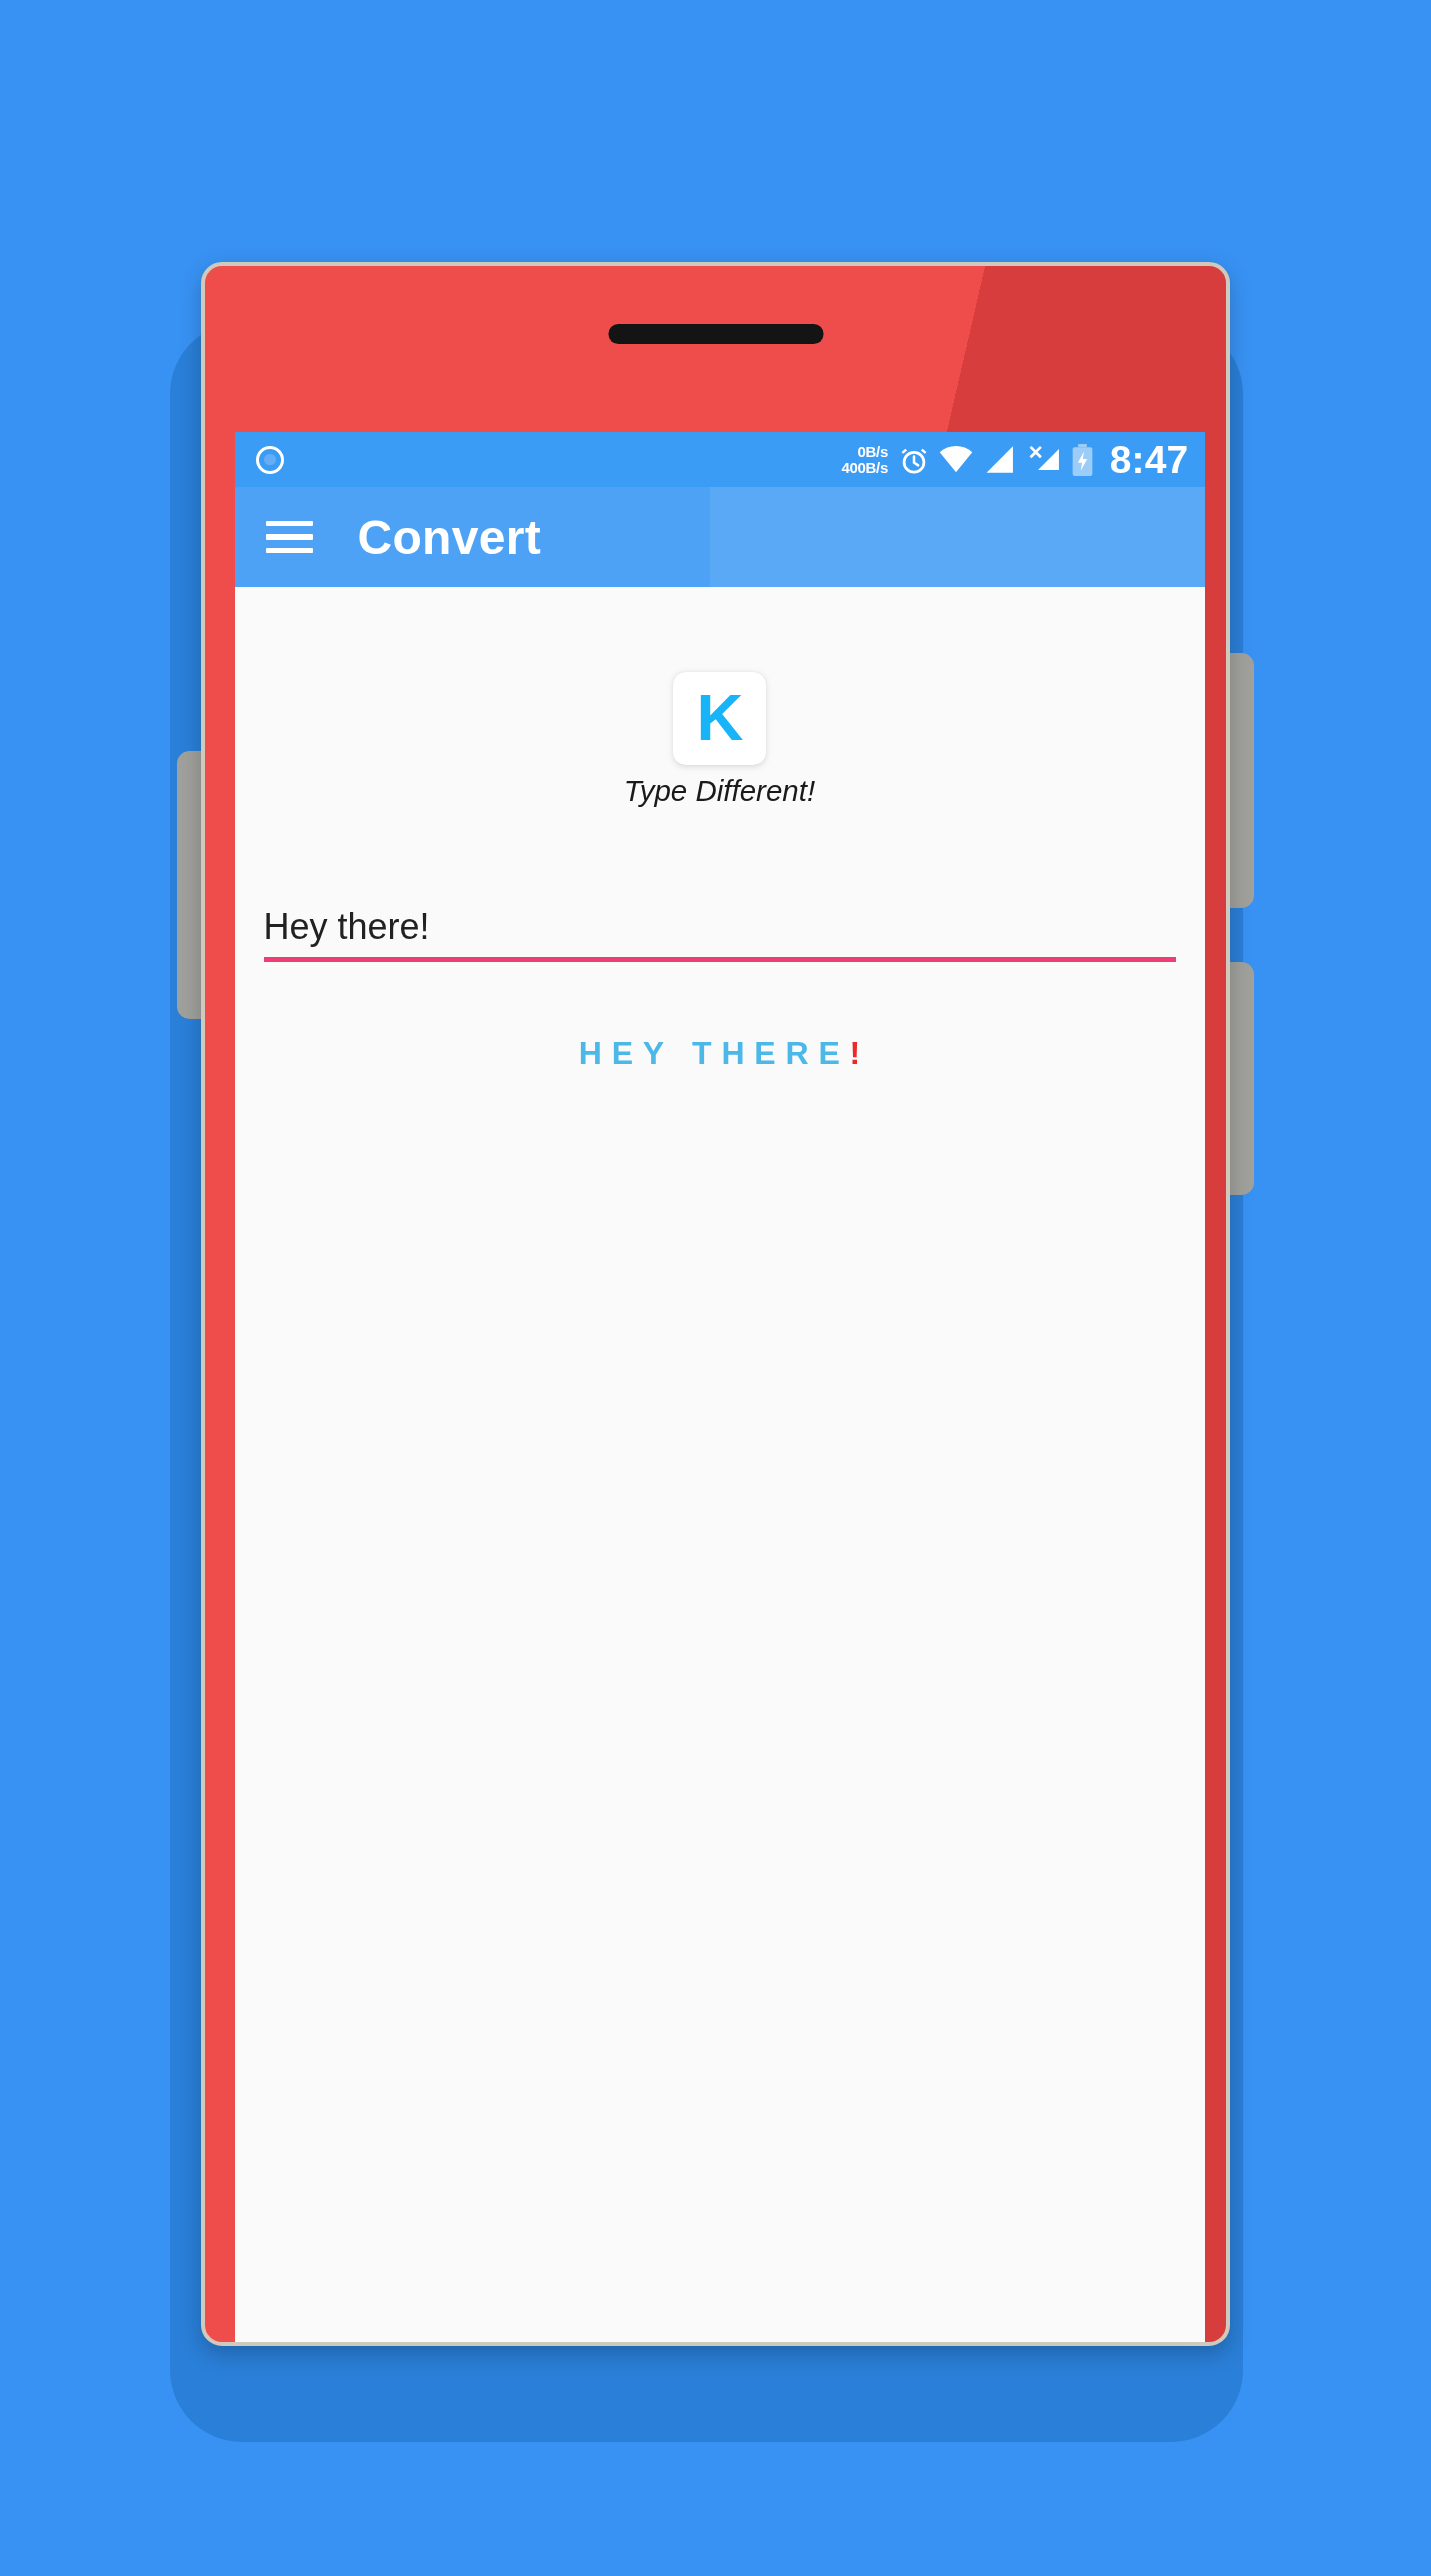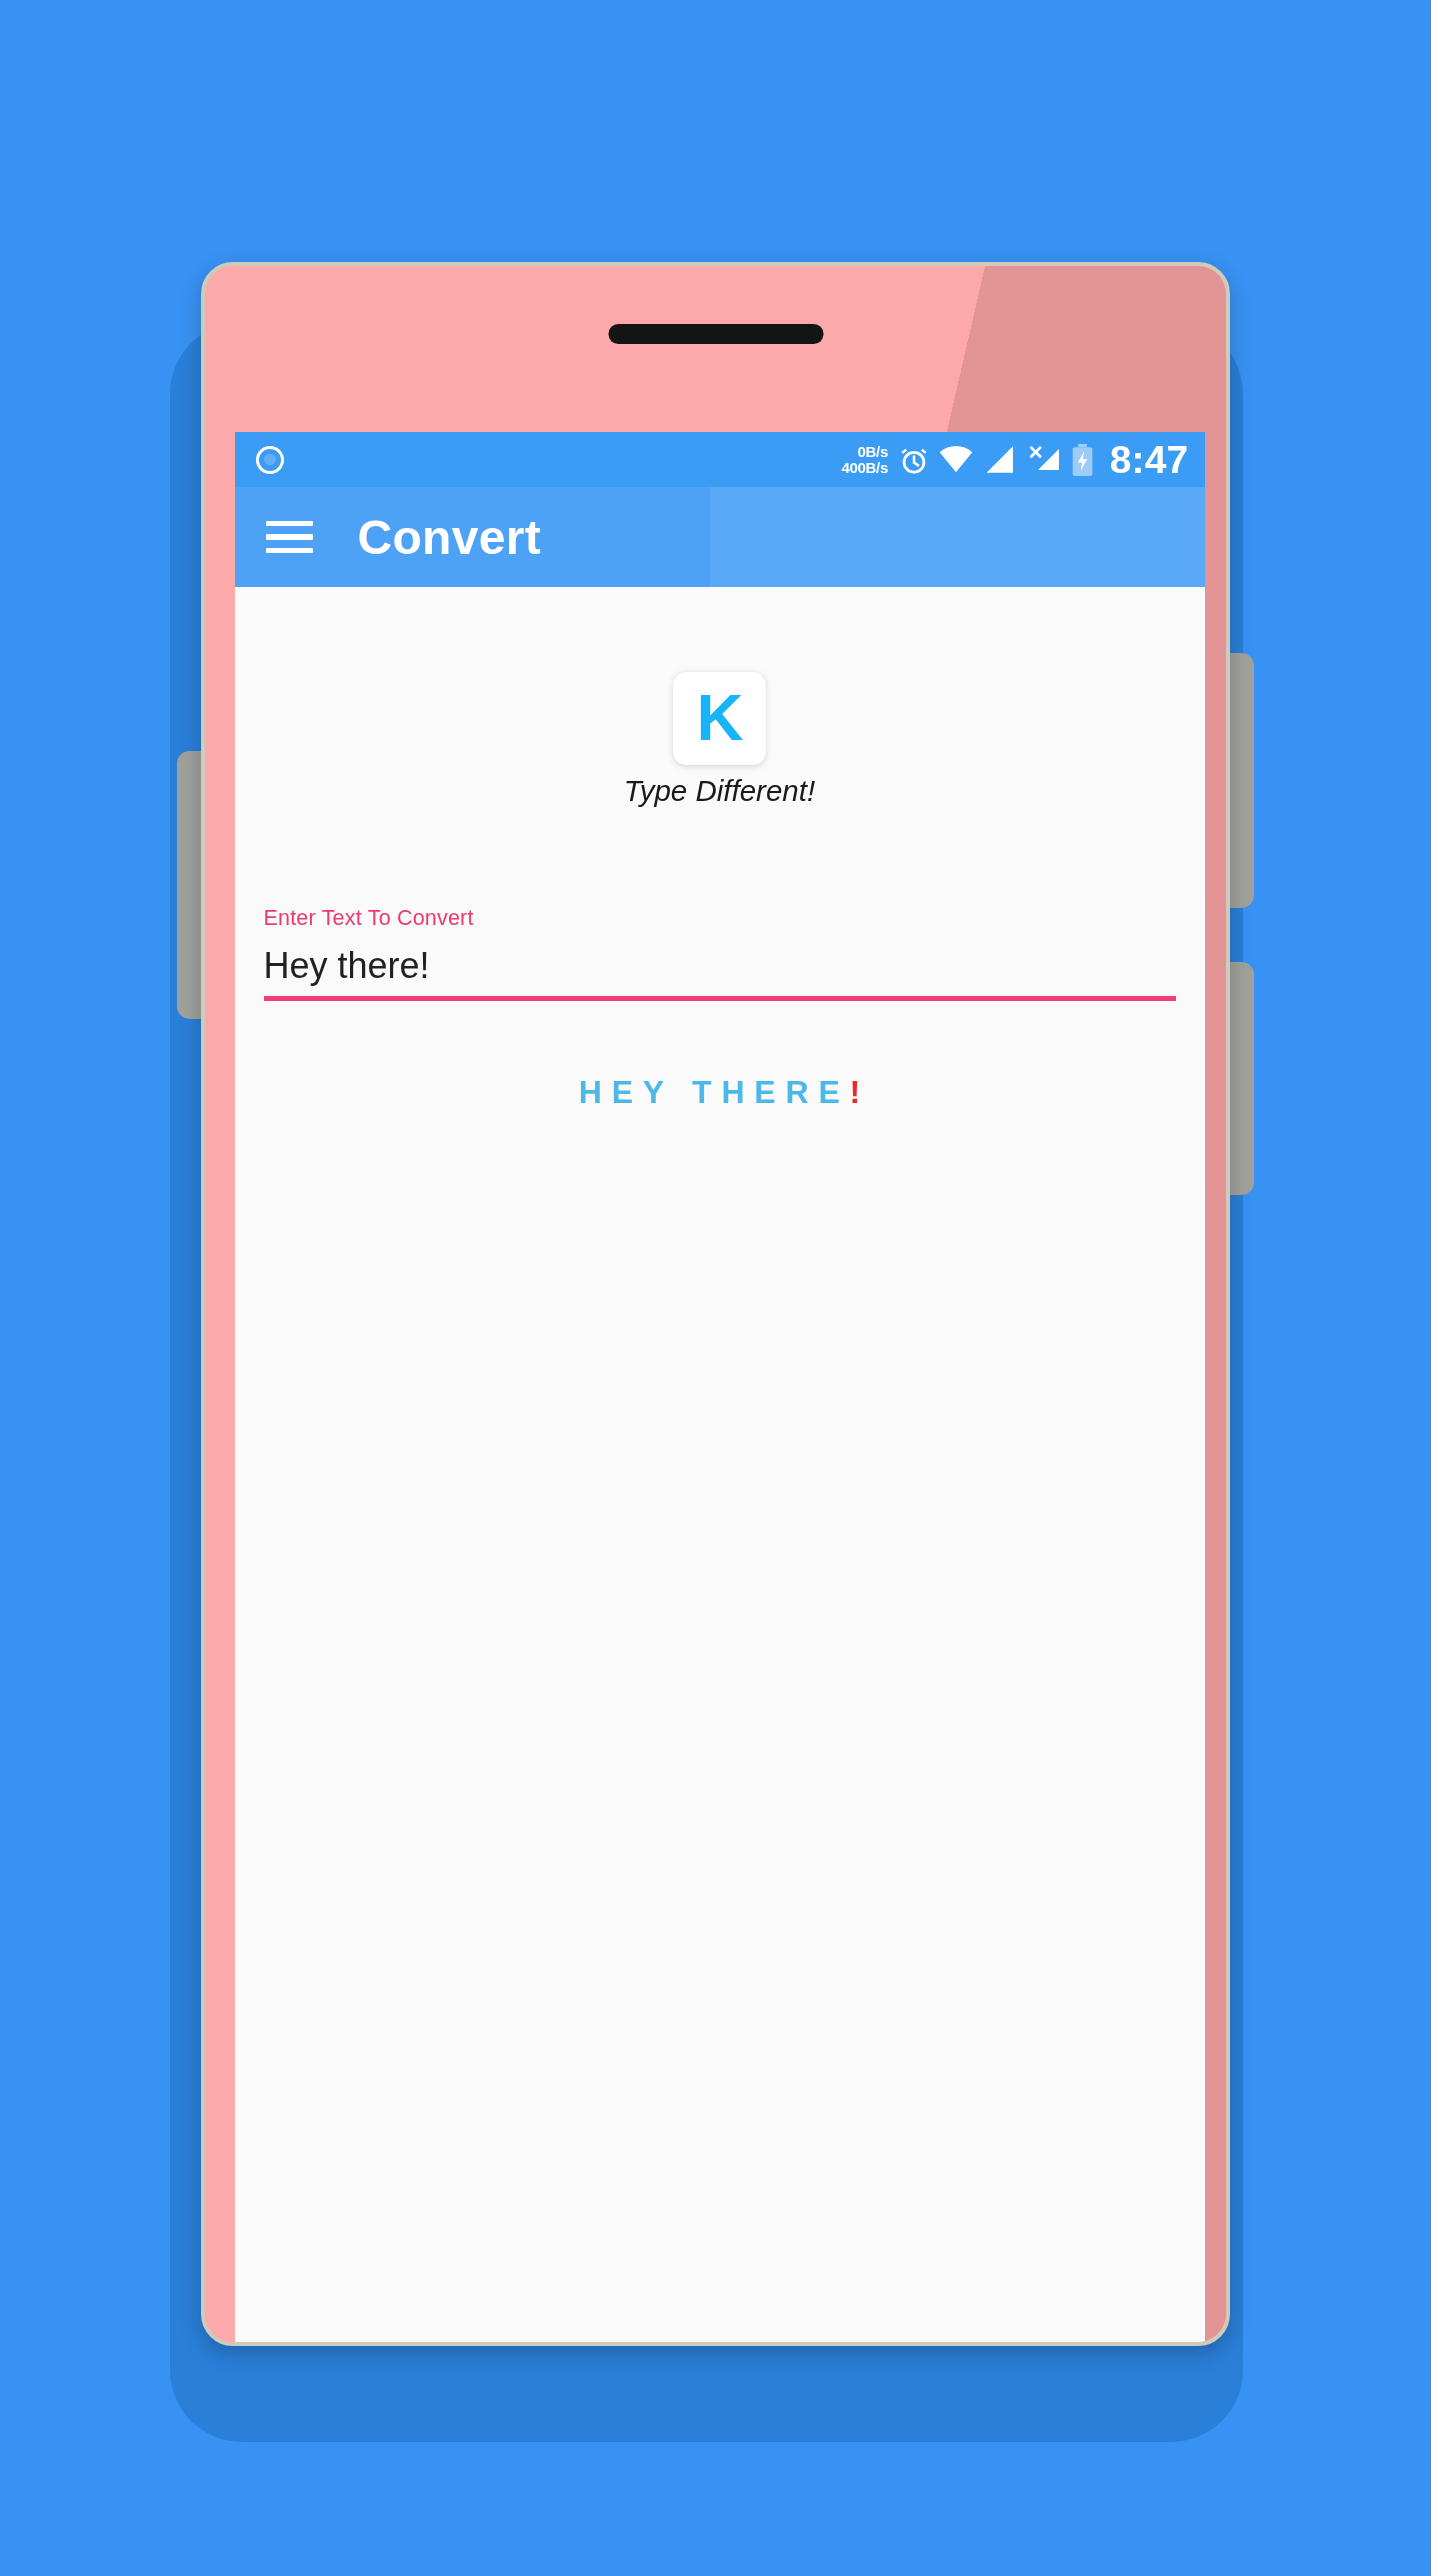--- a/index.html
+++ b/index.html
@@ -27,23 +27,23 @@
                border-radius:12.5px 0 0 12.5px; background:#a0a09d;}
   .btn-right-1{ right:177px; top:653px; width:47px; height:255px;
                border-radius:0 12.5px 12.5px 0; background:#a0a09d;}
   .btn-right-2{ right:177px; top:962px; width:47px; height:233px;
                border-radius:0 12.5px 12.5px 0; background:#a0a09d;}
 
   
   .phone{
     position:absolute; left:201px; top:262px;
     width:1029px; height:2084px;
-    background:#fca5a5;
+    background:#ef4444;
     border:4.5px solid #cfcabb;
-    border-radius:32px;
+    border-radius:21px;
     z-index:3;
     overflow:hidden;
     box-shadow:0 7.2px 21.5px rgba(0,0,0,.22);
   }
   
   .phone::after{
     content:""; position:absolute; inset:0; pointer-events:none;
     background:linear-gradient(103deg, rgba(255,255,255,.045) 0 52%, rgba(0,0,0,.10) 52% 100%);
   }
 
@@ -234,21 +234,20 @@
 
       <div class="logo-wrap">
         <div class="logo-card">
           <span>K</span>
         </div>
       </div>
 
       <div class="tagline">Type Different!</div>
 
       <div class="field">
-        <div class="field-label">Enter Text To Convert</div>
         <div class="field-value">Hey there!</div>
         <div class="field-underline"></div>
       </div>
 
       <div class="output">
         <span>HEY THERE</span><span class="bang">!</span>
       </div>
 
     </div>
   </div>

